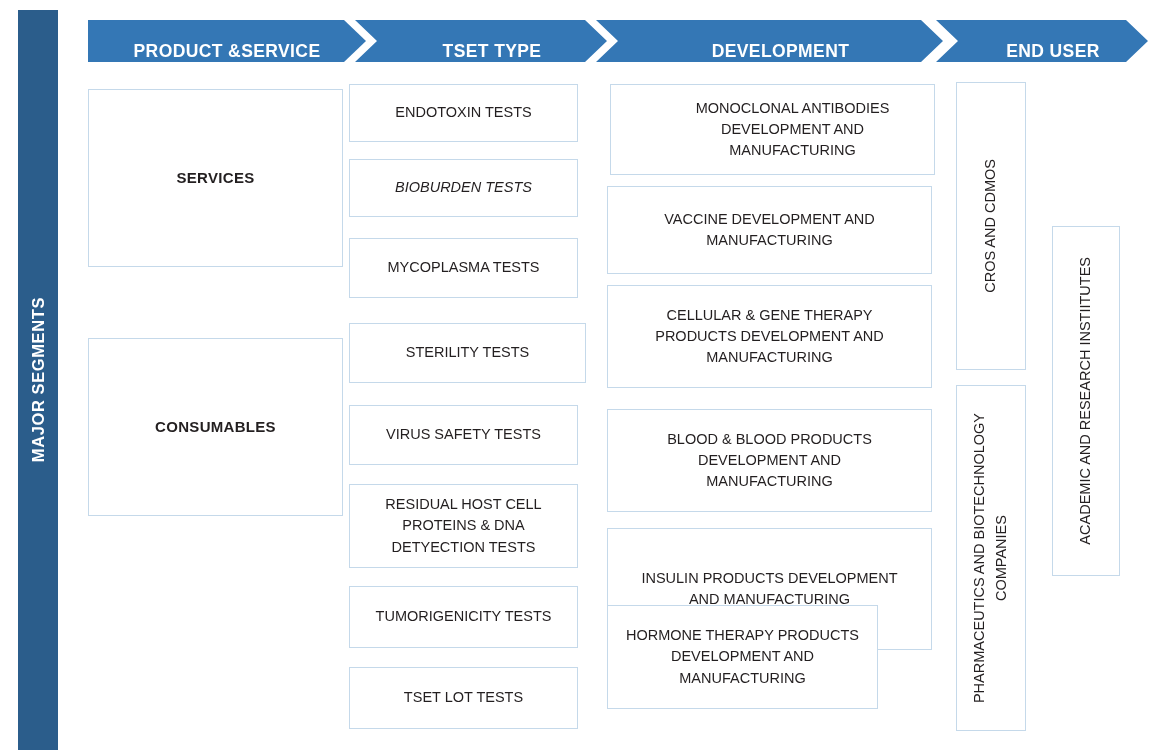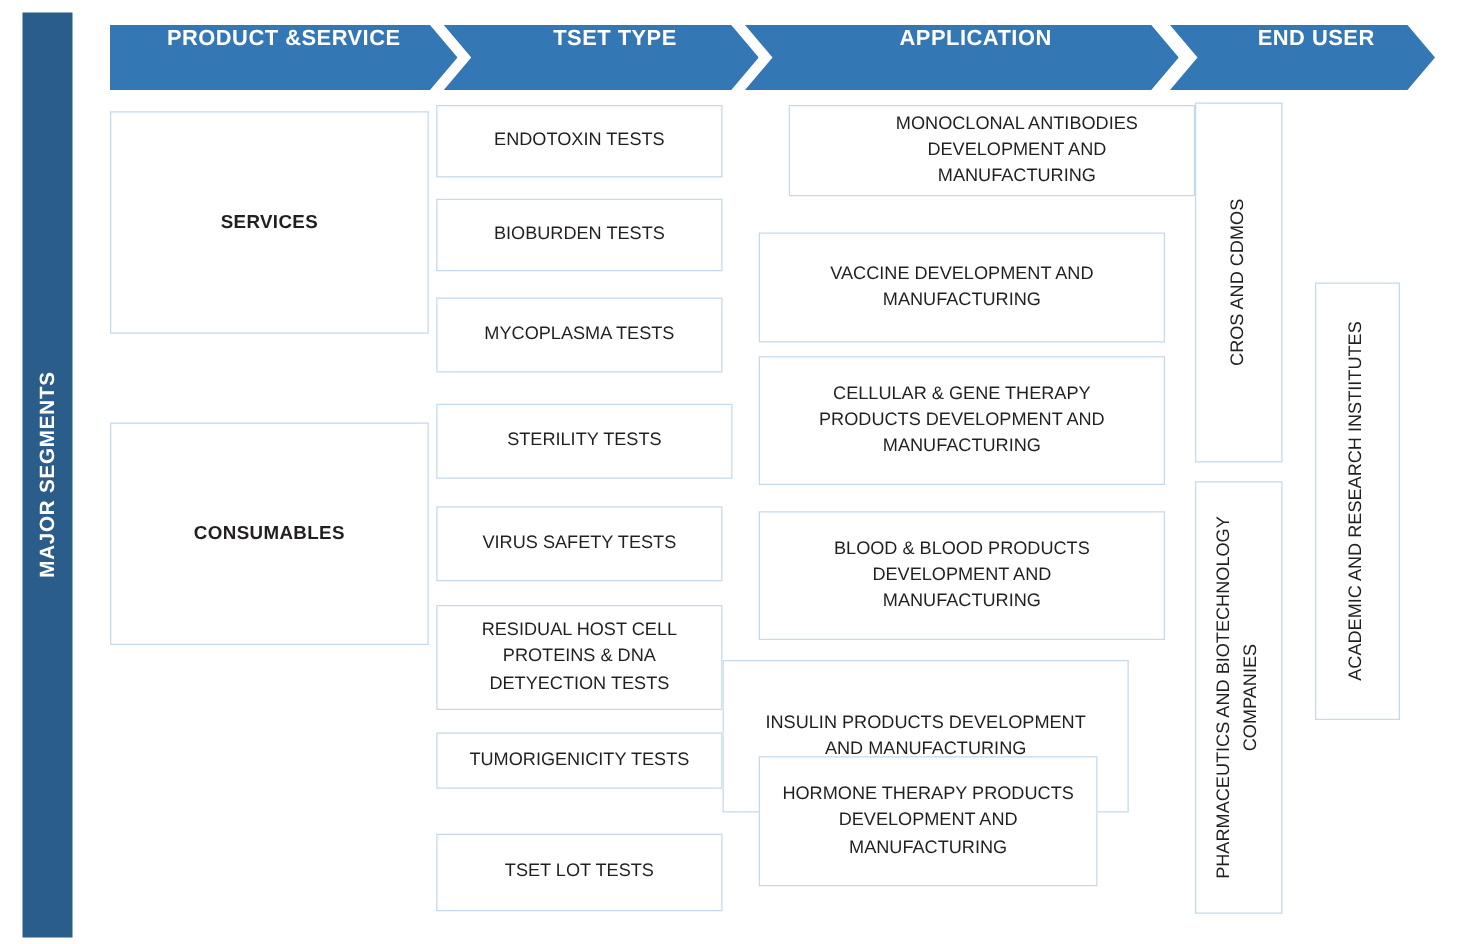--- a/index.html
+++ b/index.html
@@ -40,24 +40,24 @@
     font-size: 16.5px;
     font-weight: bold;
     letter-spacing: 0.6px;
     white-space: nowrap;
   }
 
   
   .chev {
     position: absolute;
     top: 20px;
-    height: 52px;
+    height: 42px;
     background: #3477b5;
     display: flex;
-    align-items: flex-start;
+    align-items: flex-end;
     justify-content: center;
     color: #ffffff;
     font-size: 17.5px;
     font-weight: bold;
     letter-spacing: 0.4px;
     white-space: nowrap;
     box-sizing: border-box;
   }
   .chev.notched {
     clip-path: polygon(0 0, calc(100% - 22px) 0, 100% 50%, calc(100% - 22px) 100%, 0 100%, 22px 50%);
@@ -110,79 +110,79 @@
     <span class="segment-bar-label">MAJOR SEGMENTS</span>
   </div>
 
   <div class="chev plain" style="left:88px; width:278px;">
     <span>PRODUCT &amp;SERVICE</span>
   </div>
   <div class="chev notched" style="left:355px; width:252px;">
     <span>TSET TYPE</span>
   </div>
   <div class="chev notched" style="left:596px; width:347px;">
-    <span>APPLICATION</span>
+    <span>DEVELOPMENT</span>
   </div>
   <div class="chev notched" style="left:936px; width:212px;">
     <span>END USER</span>
   </div>
 
   <div class="box major" style="left:88px; top:89px; width:255px; height:178px;">
     <span class="wrap">SERVICES</span>
   </div>
   <div class="box major" style="left:88px; top:338px; width:255px; height:178px;">
     <span class="wrap">CONSUMABLES</span>
   </div>
 
   <div class="box" style="left:349px; top:84px; width:229px; height:58px;">
     <span class="wrap">ENDOTOXIN TESTS</span>
   </div>
-  <div class="box" style="left:349px; top:159px; width:229px; height:58px;">
+  <div class="box" style="left:349px; top:159px; width:229px; height:58px;font-style:italic;">
     <span class="wrap">BIOBURDEN TESTS</span>
   </div>
   <div class="box" style="left:349px; top:238px; width:229px; height:60px;">
     <span class="wrap">MYCOPLASMA TESTS</span>
   </div>
   <div class="box" style="left:349px; top:323px; width:237px; height:60px;">
     <span class="wrap">STERILITY TESTS</span>
   </div>
   <div class="box" style="left:349px; top:405px; width:229px; height:60px;">
     <span class="wrap">VIRUS SAFETY TESTS</span>
   </div>
   <div class="box" style="left:349px; top:484px; width:229px; height:84px;">
     <span class="wrap">RESIDUAL HOST CELL
 PROTEINS &amp; DNA
 DETYECTION TESTS</span>
   </div>
-  <div class="box" style="left:349px; top:586px; width:229px; height:45px;">
+  <div class="box" style="left:349px; top:586px; width:229px; height:62px;">
     <span class="wrap">TUMORIGENICITY TESTS</span>
   </div>
   <div class="box" style="left:349px; top:667px; width:229px; height:62px;">
     <span class="wrap">TSET LOT TESTS</span>
   </div>
 
-  <div class="box" style="left:631px; top:84px; width:325px; height:73px;padding-left:48px;">
+  <div class="box" style="left:610px; top:84px; width:325px; height:91px;padding-left:48px;">
     <span class="wrap">MONOCLONAL ANTIBODIES
 DEVELOPMENT AND MANUFACTURING</span>
   </div>
   <div class="box" style="left:607px; top:186px; width:325px; height:88px;">
     <span class="wrap">VACCINE DEVELOPMENT AND
 MANUFACTURING</span>
   </div>
   <div class="box" style="left:607px; top:285px; width:325px; height:103px;">
     <span class="wrap">CELLULAR &amp; GENE THERAPY
 PRODUCTS DEVELOPMENT AND
 MANUFACTURING</span>
   </div>
   <div class="box" style="left:607px; top:409px; width:325px; height:103px;">
     <span class="wrap">BLOOD &amp; BLOOD PRODUCTS
 DEVELOPMENT AND
 MANUFACTURING</span>
   </div>
-  <div class="box" style="left:578px; top:528px; width:325px; height:122px;">
+  <div class="box" style="left:607px; top:528px; width:325px; height:122px;">
     <span class="wrap">INSULIN PRODUCTS DEVELOPMENT
 AND MANUFACTURING</span>
   </div>
   <div class="box" style="left:607px; top:605px; width:271px; height:104px;">
     <span class="wrap">HORMONE THERAPY PRODUCTS
 DEVELOPMENT AND
 MANUFACTURING</span>
   </div>
 
   <div class="box vert" style="left:956px; top:82px; width:70px; height:288px;">

